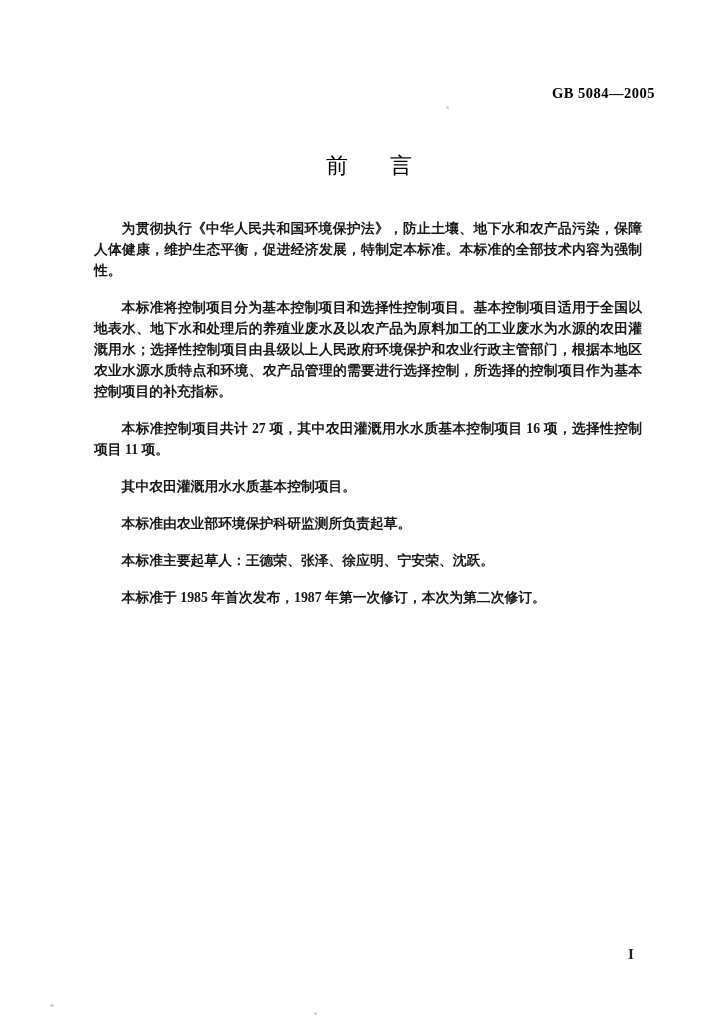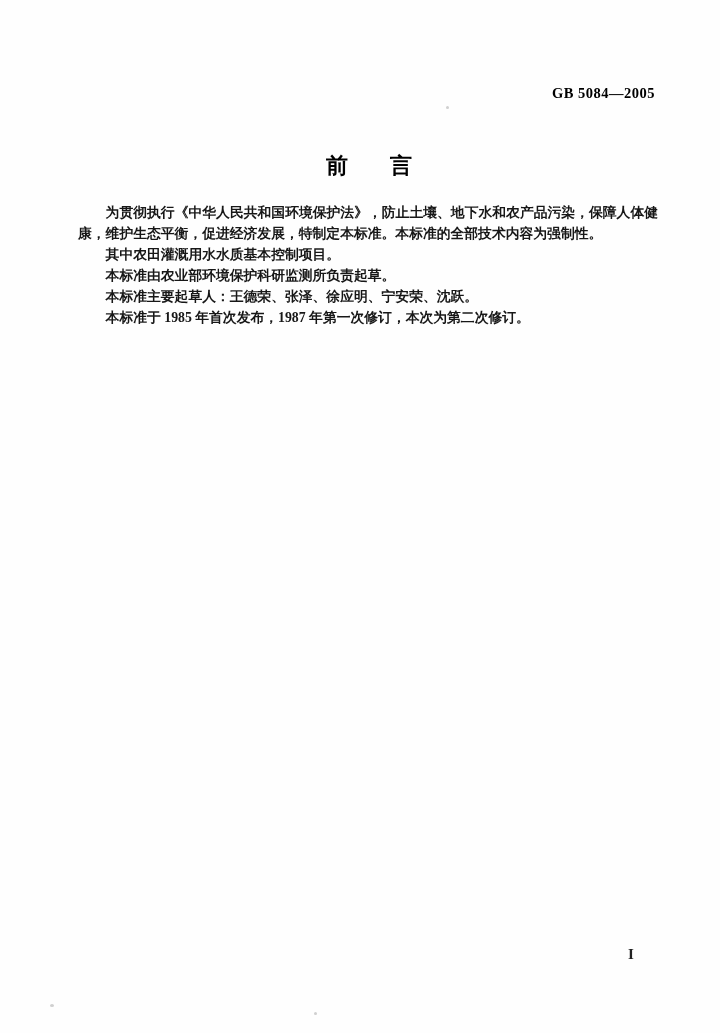--- a/index.html
+++ b/index.html
@@ -31,39 +31,39 @@
     top: 144px;
     left: 0;
     width: 720px;
     padding-left: 18px;
     box-sizing: border-box;
     text-align: center;
     margin: 0;
   }
   .doc-title .title-text {
     font-size: 22px;
-    font-weight: bold;
+    font-weight: normal;
     color: #000;
     letter-spacing: 42px;
     margin-right: -42px;
     white-space: nowrap;
   }
   .doc-body {
     position: absolute;
     top: 202px;
     left: 78px;
     width: 580px;
     font-size: 13.8px;
     line-height: 21px;
     font-weight: 600;
     text-align: justify;
     color: #171717;
   }
   .doc-body p {
-    margin: 0;
+    margin: 16px;
     padding: 0;
     text-indent: 2em;
   }
   .page-number {
     position: absolute;
     top: 946px;
     left: 628px;
     font-size: 15px;
     font-weight: 600;
     color: #222;
@@ -85,20 +85,22 @@
 <div class="page">
 
   <div class="std-code">GB 5084—2005</div>
 
   <h1 class="doc-title">
     <span class="title-text">前言</span>
   </h1>
 
   <div class="doc-body">
     <p>为贯彻执行《中华人民共和国环境保护法》，防止土壤、地下水和农产品污染，保障人体健康，维护生态平衡，促进经济发展，特制定本标准。本标准的全部技术内容为强制性。</p>
+    <p>本标准将控制项目分为基本控制项目和选择性控制项目。基本控制项目适用于全国以地表水、地下水和处理后的养殖业废水及以农产品为原料加工的工业废水为水源的农田灌溉用水；选择性控制项目由县级以上人民政府环境保护和农业行政主管部门，根据本地区农业水源水质特点和环境、农产品管理的需要进行选择控制，所选择的控制项目作为基本控制项目的补充指标。</p>
+    <p>本标准控制项目共计 27 项，其中农田灌溉用水水质基本控制项目 16 项，选择性控制项目 11 项。</p>
     <p>其中农田灌溉用水水质基本控制项目。</p>
     <p>本标准由农业部环境保护科研监测所负责起草。</p>
     <p>本标准主要起草人：王德荣、张泽、徐应明、宁安荣、沈跃。</p>
     <p>本标准于 1985 年首次发布，1987 年第一次修订，本次为第二次修订。</p>
   </div>
 
   <div class="page-number">I</div>
 
   <span class="speck speck-1"></span>
   <span class="speck speck-2"></span>

